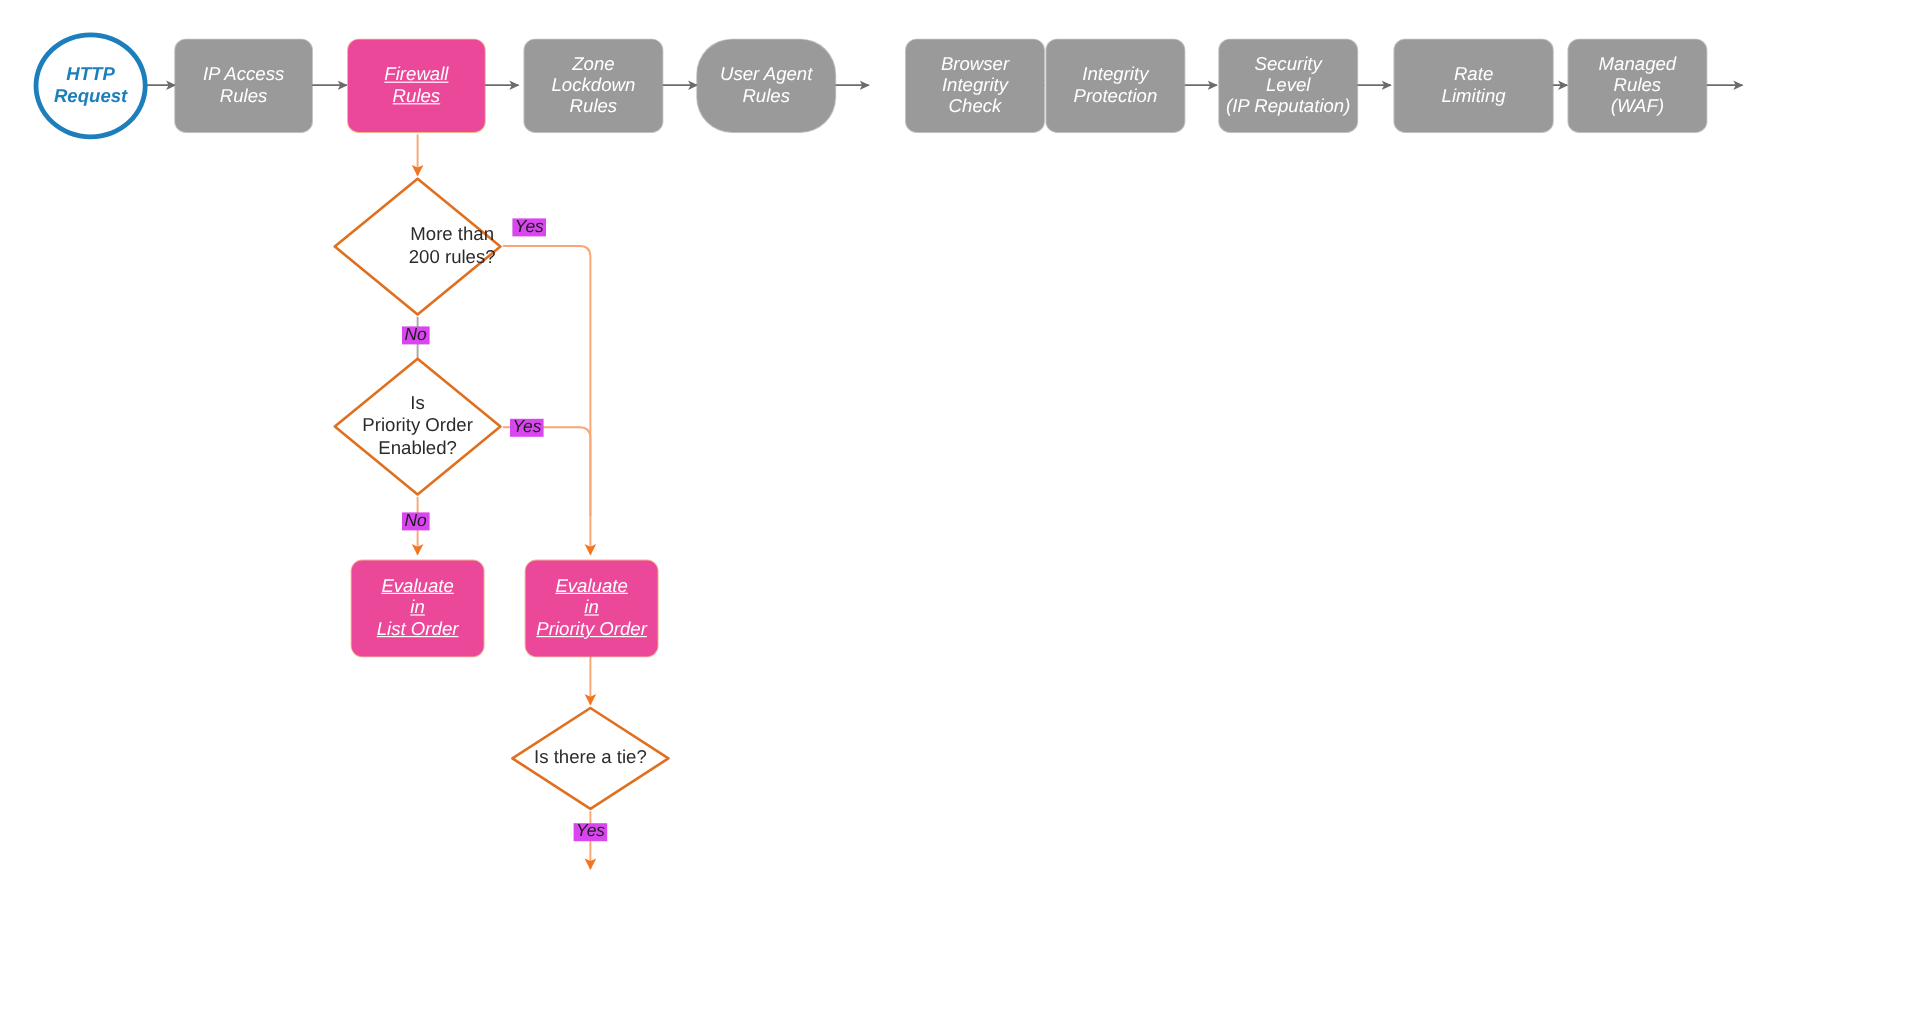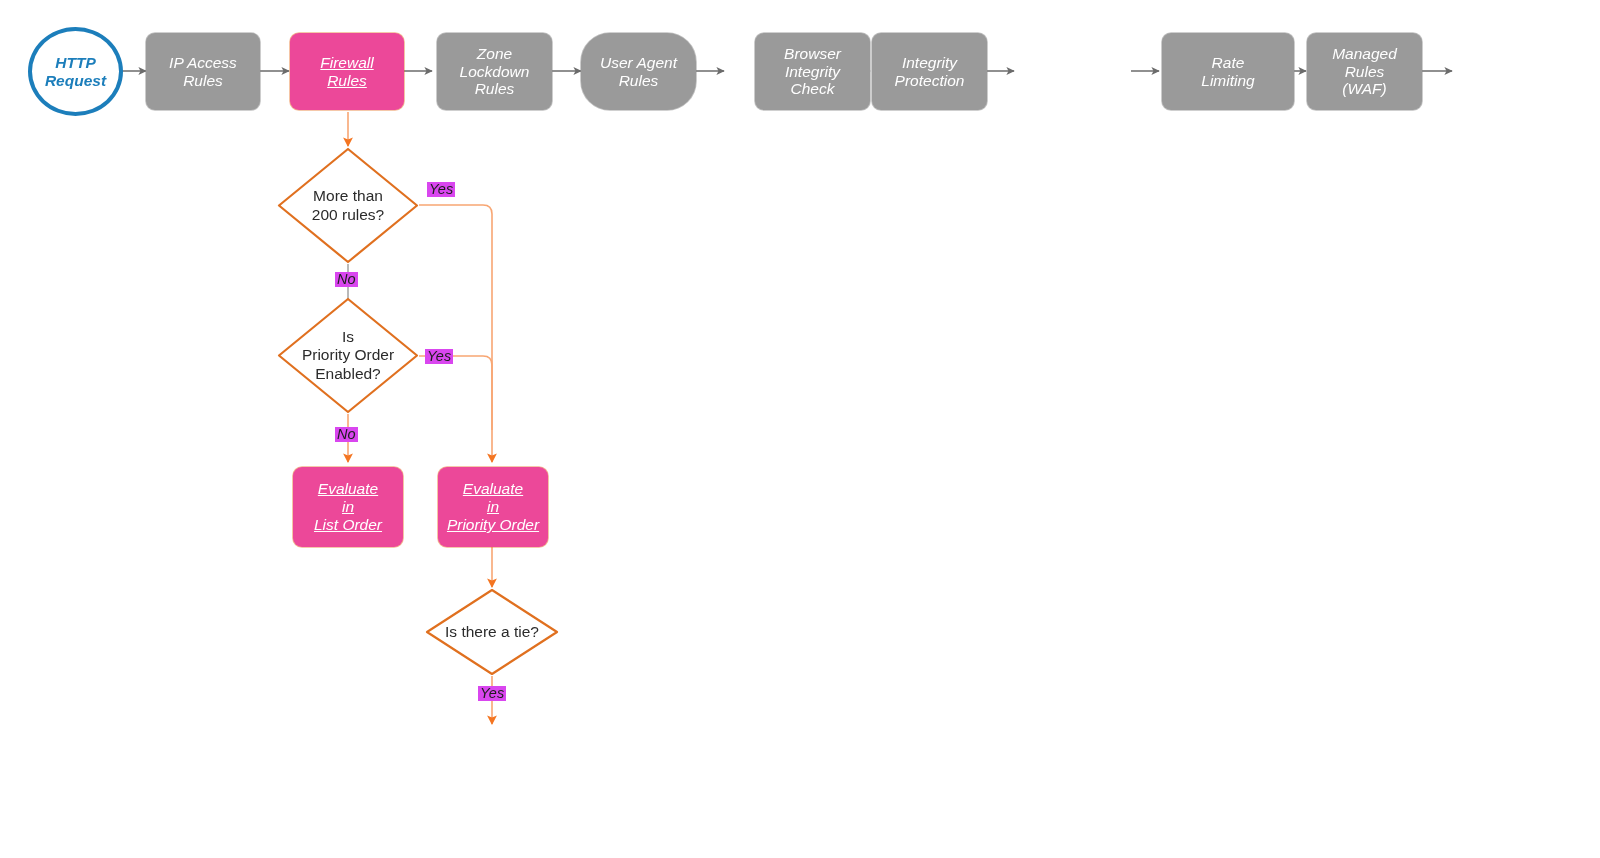--- a/index.html
+++ b/index.html
@@ -160,30 +160,33 @@
   <div class="node box gray" style="left:581px; top:33px; width:115px; height:77px;border-radius:29px;">User Agent
 Rules</div>
 
   <div class="node box gray" style="left:744px; top:33px; width:115px; height:77px;margin-left:11px;">Browser
 Integrity
 Check</div>
 
   <div class="node box gray" style="left:872px; top:33px; width:115px; height:77px;">Integrity
 Protection</div>
 
+  <div class="node box gray" style="left:1016px; top:33px; width:115px; height:77px;">Security
+Level
+(IP Reputation)</div>
 
   <div class="node box gray" style="left:1162px; top:33px; width:132px; height:77px;">Rate
 Limiting</div>
 
   <div class="node box gray" style="left:1307px; top:33px; width:115px; height:77px;">Managed
 Rules
 (WAF)</div>
 
 
-  <div class="node diamond" style="left:277px; top:147px; width:142px; height:117px;">
+  <div class="node diamond" style="left:277px; top:147px; width:142px; height:117px;justify-content:flex-end;">
     <svg class="dshape" viewBox="0 0 142 117" preserveAspectRatio="none">
       <polygon points="71,2 140,58.5 71,115 2,58.5" fill="#ffffff" stroke="#e0701f" stroke-width="2.2" stroke-linejoin="round"></polygon>
     </svg>
     <span class="dlabel">More than
 200 rules?</span>
   </div>
 
   <div class="node diamond" style="left:277px; top:297px; width:142px; height:117px;">
     <svg class="dshape" viewBox="0 0 142 117" preserveAspectRatio="none">
       <polygon points="71,2 140,58.5 71,115 2,58.5" fill="#ffffff" stroke="#e0701f" stroke-width="2.2" stroke-linejoin="round"></polygon>

